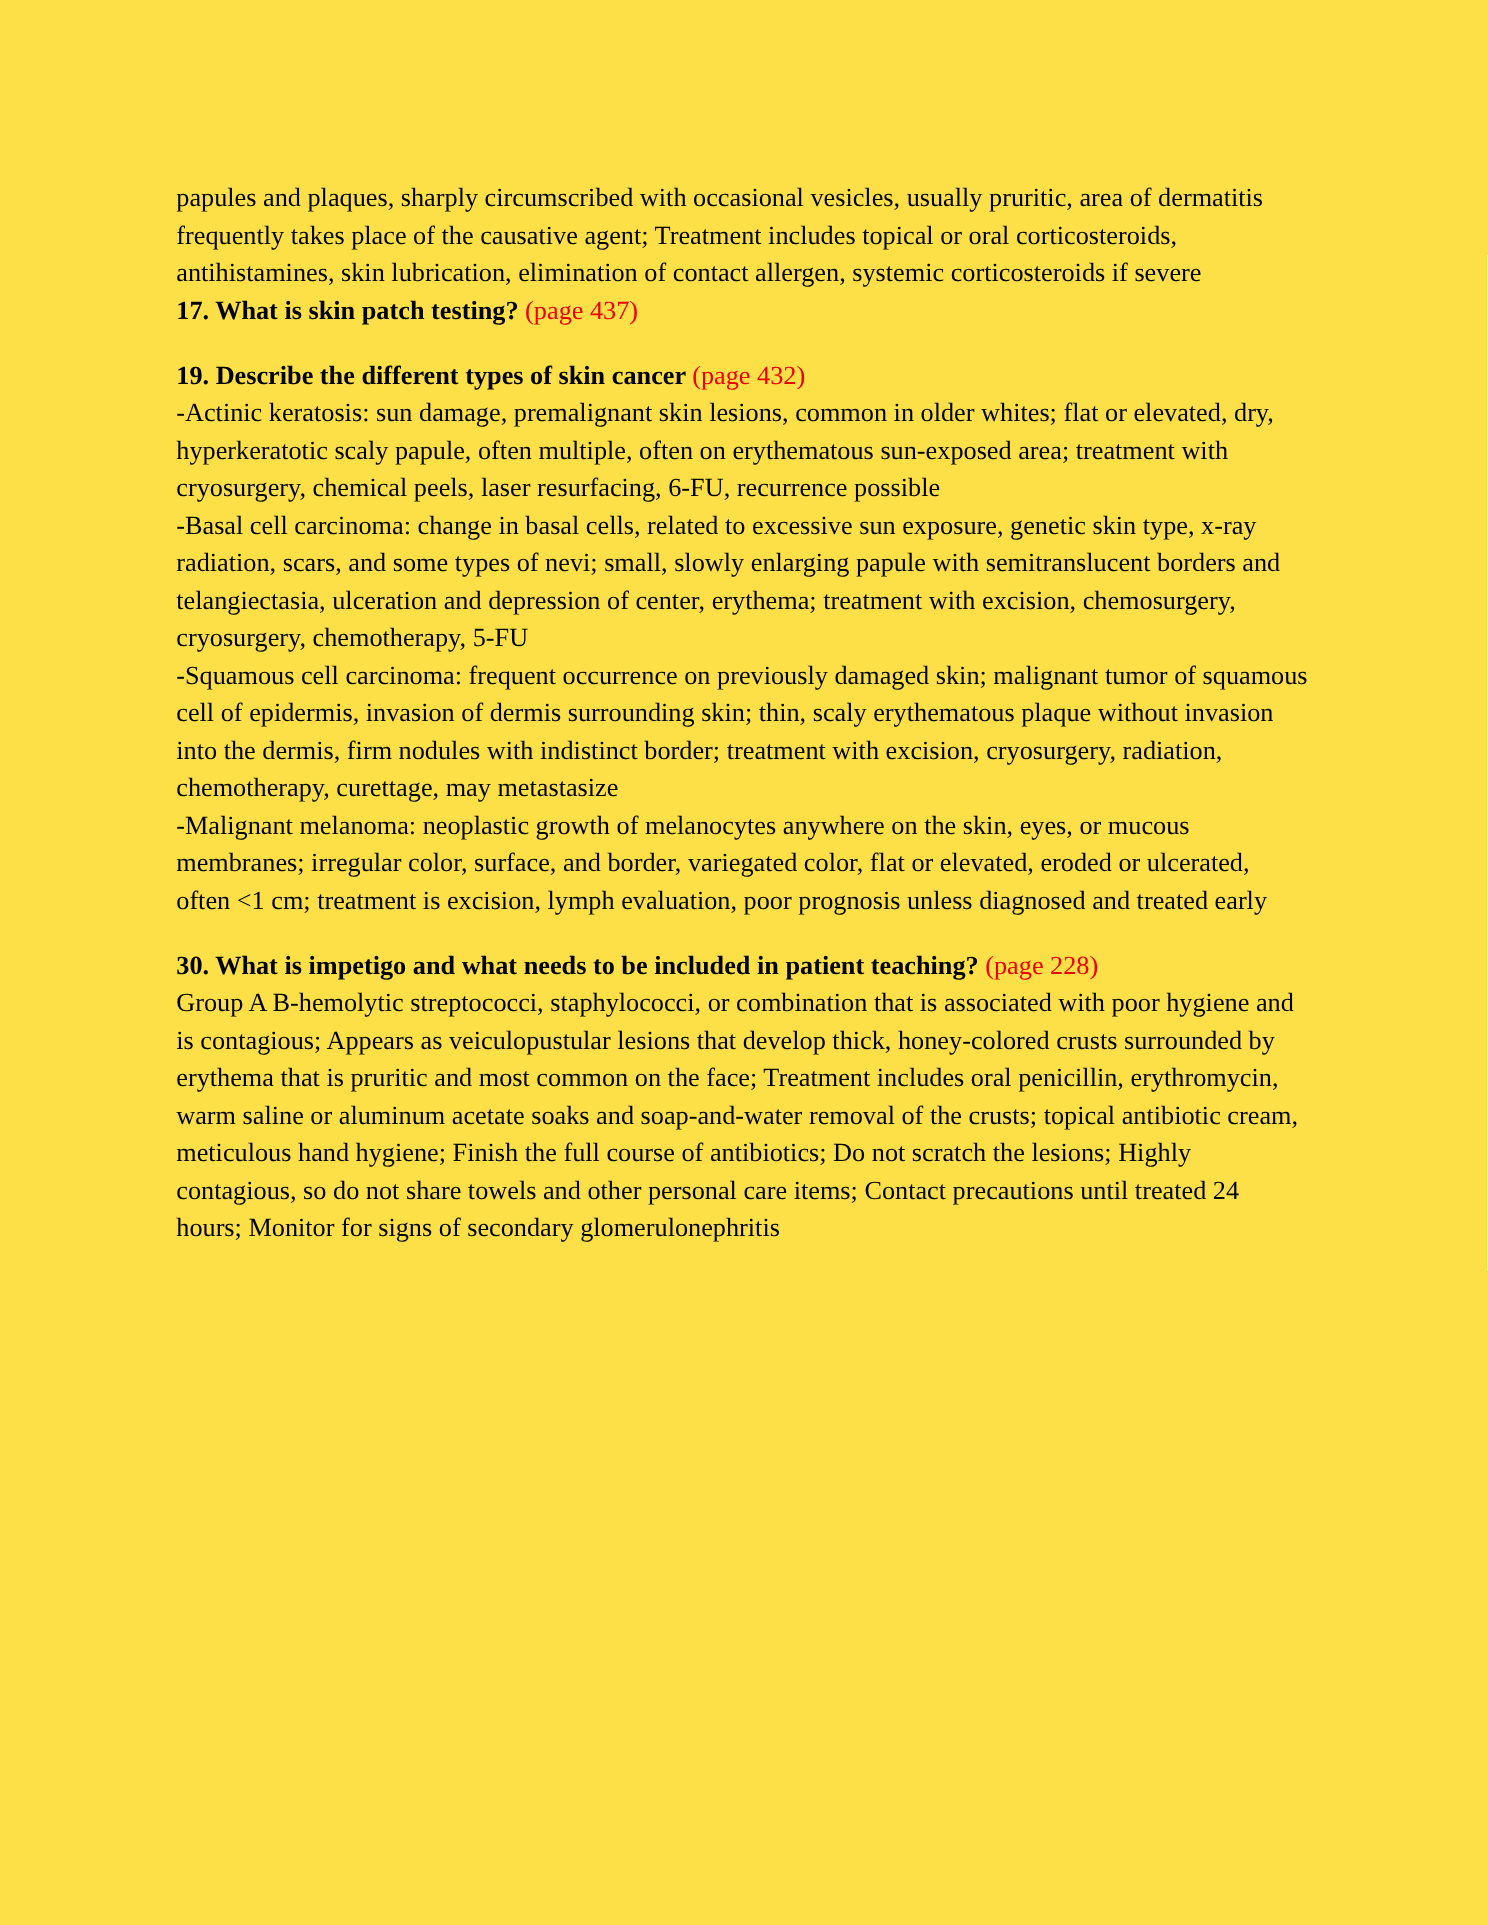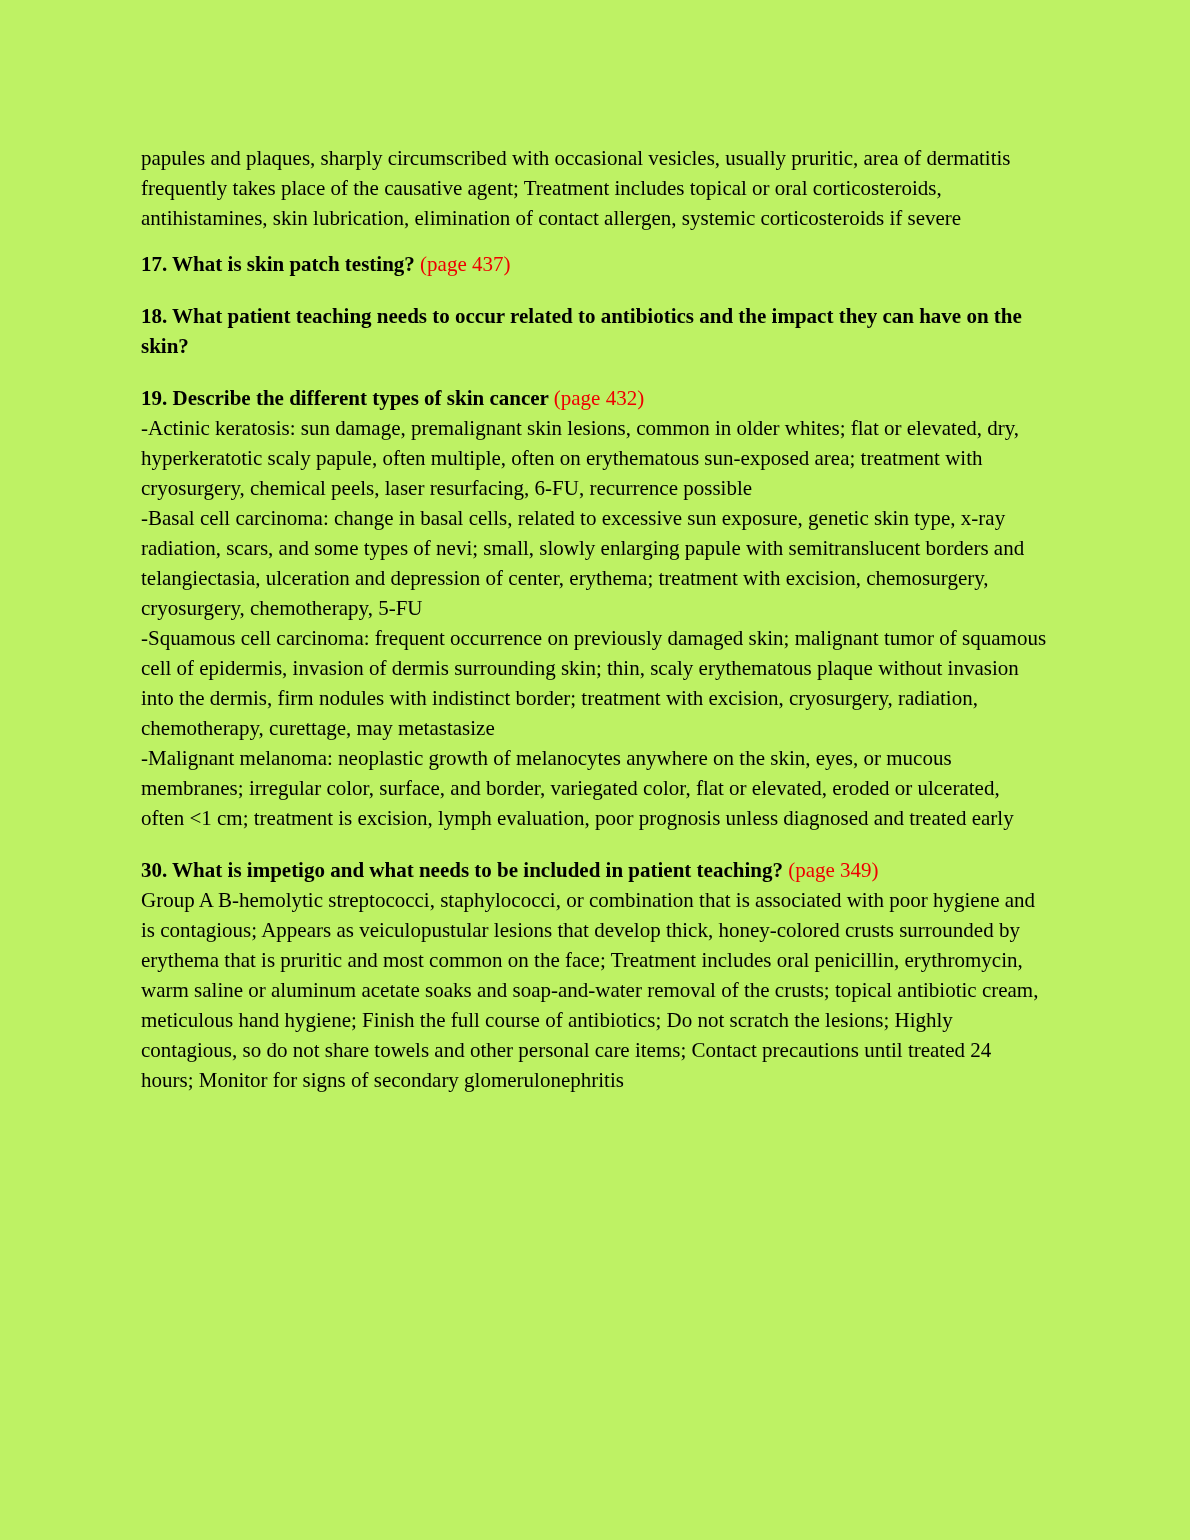--- a/index.html
+++ b/index.html
@@ -4,63 +4,62 @@
 <style>
   html, body {
     margin: 0;
     padding: 0;
     background: #ffffff;
   }
   .page {
     position: relative;
     width: 1190px;
     height: 1540px;
-    background: #bef264;
+    background: #fde047;
     box-sizing: border-box;
     padding: 143px 141px 0 141px;
     overflow: hidden;
     font-family: "Liberation Serif", serif;
     font-size: 21px;
     line-height: 30px;
     color: #000000;
   }
   .content {
     width: 907px;
   }
-  .block { margin: 16px 0 22px 0; }
+  .block { margin: 0 0 22px 0; }
   .para, .q-line, .answer, .item { margin: 0; }
   .q-line { font-weight: bold; }
   .page-ref {
     font-weight: normal;
     color: #ee0000;
   }
 </style>
 </head>
 <body>
 
 <div class="page">
   <div class="content">
 
     <p class="para block">papules and plaques, sharply circumscribed with occasional vesicles, usually pruritic, area of dermatitis frequently takes place of the causative agent; Treatment includes topical or oral corticosteroids, antihistamines, skin lubrication, elimination of contact allergen, systemic corticosteroids if severe</p>
 
     <section class="block">
       <p class="q-line"><span>17. What is skin patch testing?</span> <span class="page-ref">(page 437)</span></p>
     </section>
 
     <section class="block">
-      <p class="q-line"><span>18. What patient teaching needs to occur related to antibiotics and the impact they can have on the skin?</span></p>
     </section>
 
     <section class="block">
       <p class="q-line"><span>19. Describe the different types of skin cancer</span> <span class="page-ref">(page 432)</span></p>
       <p class="item">-Actinic keratosis: sun damage, premalignant skin lesions, common in older whites; flat or elevated, dry, hyperkeratotic scaly papule, often multiple, often on erythematous sun-exposed area; treatment with cryosurgery, chemical peels, laser resurfacing, 6-FU, recurrence possible</p>
       <p class="item">-Basal cell carcinoma: change in basal cells, related to excessive sun exposure, genetic skin type, x-ray radiation, scars, and some types of nevi; small, slowly enlarging papule with semitranslucent borders and telangiectasia, ulceration and depression of center, erythema; treatment with excision, chemosurgery, cryosurgery, chemotherapy, 5-FU</p>
       <p class="item">-Squamous cell carcinoma: frequent occurrence on previously damaged skin; malignant tumor of squamous cell of epidermis, invasion of dermis surrounding skin; thin, scaly erythematous plaque without invasion into the dermis, firm nodules with indistinct border; treatment with excision, cryosurgery, radiation, chemotherapy, curettage, may metastasize</p>
       <p class="item">-Malignant melanoma: neoplastic growth of melanocytes anywhere on the skin, eyes, or mucous membranes; irregular color, surface, and border, variegated color, flat or elevated, eroded or ulcerated, often &lt;1 cm; treatment is excision, lymph evaluation, poor prognosis unless diagnosed and treated early</p>
     </section>
 
     <section class="block">
-      <p class="q-line"><span>30. What is impetigo and what needs to be included in patient teaching?</span> <span class="page-ref">(page 349)</span></p>
+      <p class="q-line"><span>30. What is impetigo and what needs to be included in patient teaching?</span> <span class="page-ref">(page 228)</span></p>
       <p class="answer">Group A B-hemolytic streptococci, staphylococci, or combination that is associated with poor hygiene and is contagious; Appears as veiculopustular lesions that develop thick, honey-colored crusts surrounded by erythema that is pruritic and most common on the face; Treatment includes oral penicillin, erythromycin, warm saline or aluminum acetate soaks and soap-and-water removal of the crusts; topical antibiotic cream, meticulous hand hygiene; Finish the full course of antibiotics; Do not scratch the lesions; Highly contagious, so do not share towels and other personal care items; Contact precautions until treated 24 hours; Monitor for signs of secondary glomerulonephritis</p>
     </section>
 
   </div>
 </div>
 
 </body></html>

